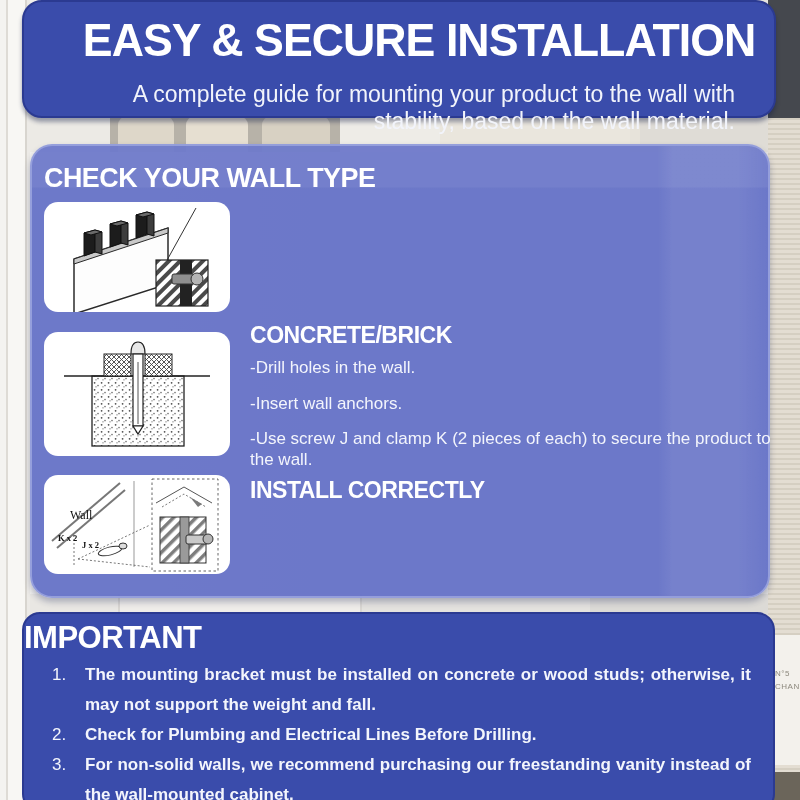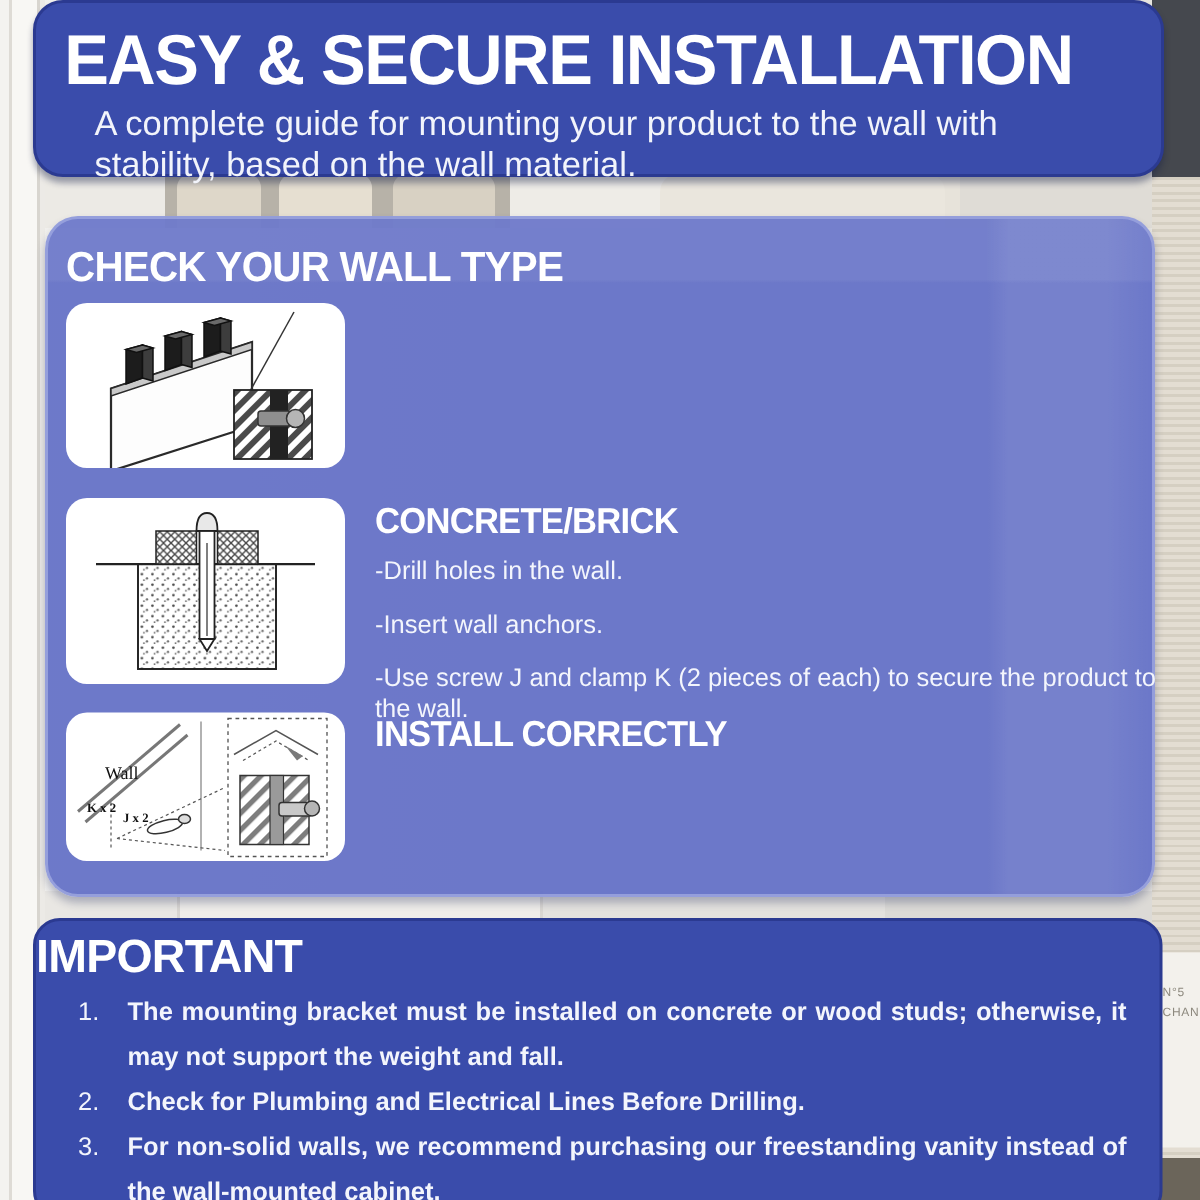--- a/index.html
+++ b/index.html
@@ -30,39 +30,39 @@
   .can2{left:156px; width:62px; height:36px; background:#e6dfd1;}
   .can3{left:232px; width:68px; height:36px; background:#d8d1c3;}
   .can4{left:410px; width:190px; height:36px; border-radius:12px 12px 0 0; background:#eae6dd;}
   .bg-strip-mid{
     position:absolute; left:30px; top:594px; width:738px; height:30px;
     background:linear-gradient(90deg,#e9e7e3 0 88px,#d9d6d1 88px 90px,#efede9 90px 330px,#d9d6d1 330px 332px,#e4e2de 332px 560px,#dcdad6 560px 100%);
   }
   .poster{
     position:absolute; left:772px; top:635px; width:28px; height:130px;
     background:#f3f1ec; border-left:1px solid #c9c3b6; overflow:hidden;
-    color:#8d897e; font-size:8px; text-align:left; padding-top:20px; box-sizing:border-box;
+    color:#8d897e; font-size:8px; text-align:left; padding-top:32px; box-sizing:border-box;
     line-height:13px; padding-left:2px; letter-spacing:.5px;
   }
   .bg-bottom-right{
     position:absolute; left:772px; top:772px; width:28px; height:28px; background:#6b655a;
   }
   
   .header-panel{
     position:absolute; left:22px; top:0px; width:754px; height:118px;
     background:#3a4cab; border:2px solid #2b3a91; border-radius:20px;
     box-sizing:border-box; box-shadow:0 4px 4px rgba(20,30,70,.4);
-    color:#fff; text-align:left;
+    color:#fff; text-align:right;
   }
   .main-title{
     margin:10px 0 0 0; font-size:47px; font-weight:bold; letter-spacing:-1px;
     transform:scaleX(.95); white-space:nowrap;
   }
   .subtitle{
-    margin:2px auto 0 auto; max-width:672px; font-size:23px; line-height:1.18;
+    margin:14px auto 0 auto; max-width:672px; font-size:23px; line-height:1.18;
     color:#f2f4fb;
   }
   .main-panel{
     position:absolute; left:30px; top:144px; width:740px; height:454px;
     background:rgba(101,114,199,.95);
     border:2px solid rgba(215,222,250,.38); border-radius:22px;
     box-sizing:border-box; box-shadow:0 4px 6px rgba(30,40,90,.3);
     color:#fff;
   }
   .main-panel::before{
@@ -78,21 +78,21 @@
   }
   .white-box{
     position:absolute; left:12px; width:186px; background:#fff; border-radius:14px;
     overflow:hidden;
   }
   .box-studs{top:56px; height:110px;}
   .box-concrete{top:186px; height:124px;}
   .box-install{top:329px; height:99px;text-decoration:underline;}
   .sec-text{position:absolute; left:218px;}
   .sec1{top:52px;  width:532px;}
-  .sec2{top:188px; width:532px;}
+  .sec2{top:175px; width:532px;}
   .sec3{top:330px; width:470px;}
   .sec-title{
     font-size:24px; font-weight:bold; letter-spacing:-.5px;
     transform:scaleX(.96); transform-origin:left center; white-space:nowrap;
   }
   .sec-text p{margin:9px 0 0 0; font-size:17px; line-height:1.22; color:#f3f5fc;}
   .sec-text p + p{margin-top:15px;}
   .important-panel{
     position:absolute; left:22px; top:612px; width:753px; height:200px;
     background:#3a4cab; border:2px solid #2b3a91; border-radius:18px;

